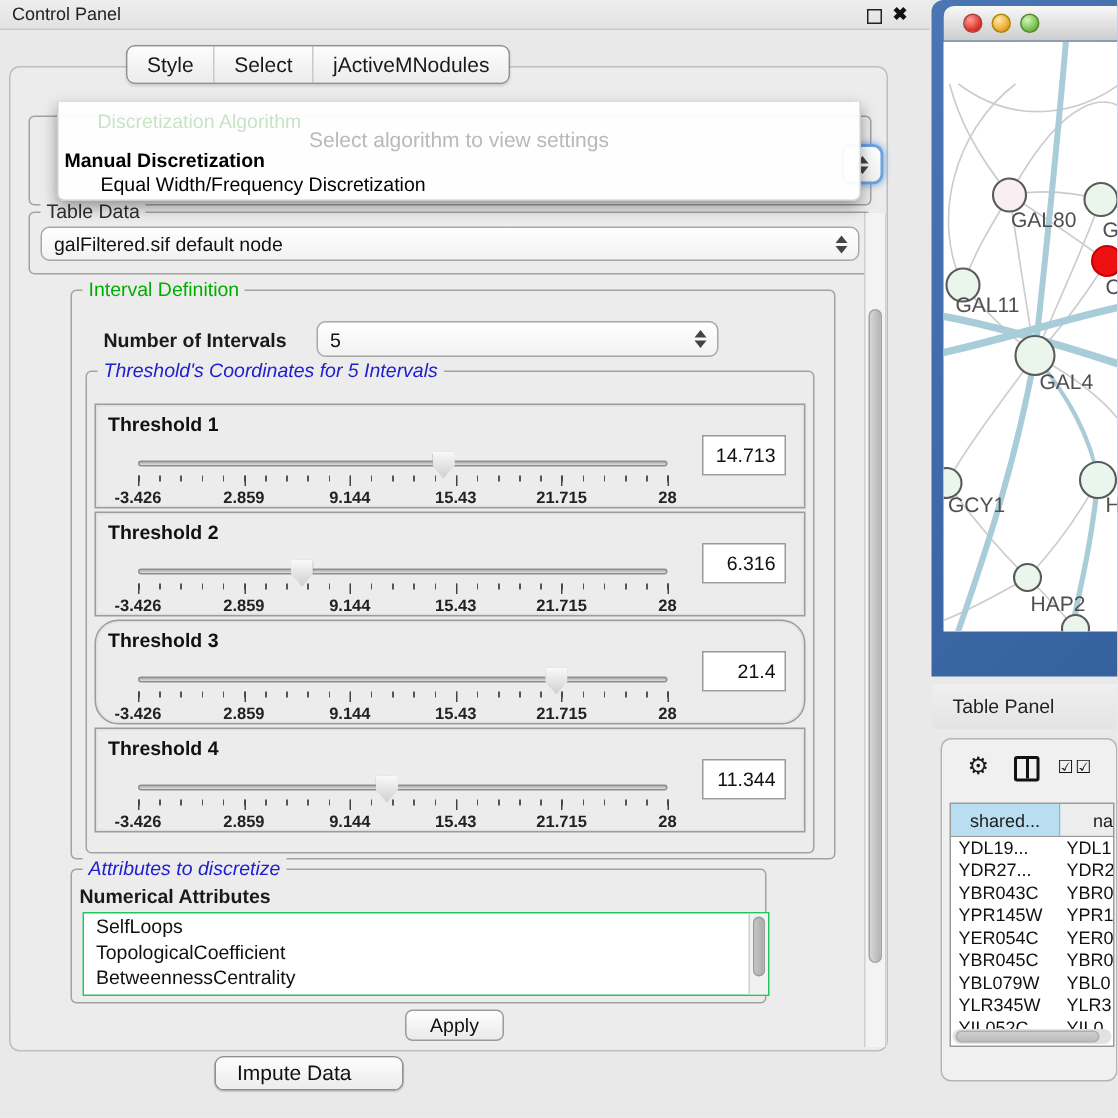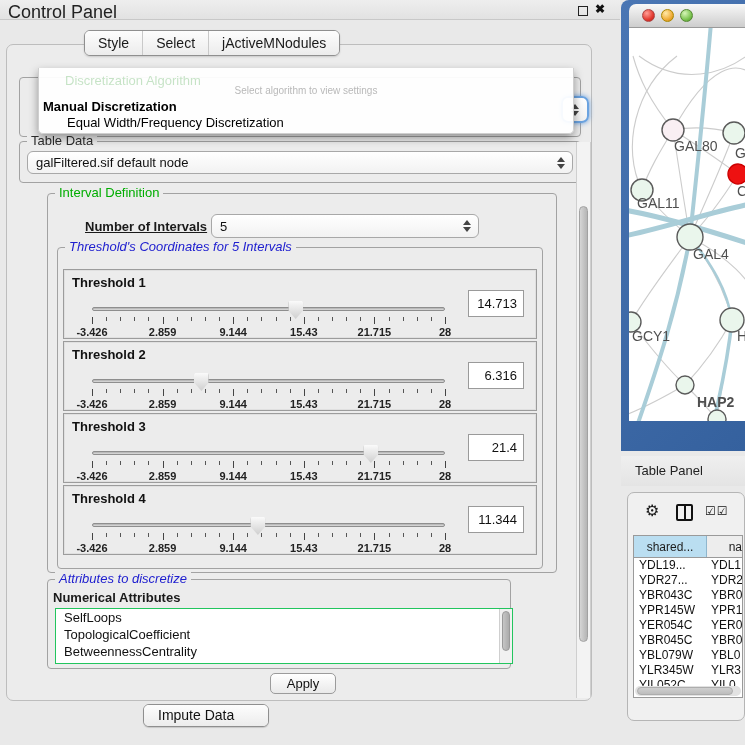--- a/index.html
+++ b/index.html
@@ -2,21 +2,21 @@
 <html><head>
 <meta charset="utf-8">
 <style>
   * { margin:0; padding:0; box-sizing:border-box; }
   html,body { width:745px; height:745px; }
   body { position:relative; background:#e9e9e9; font-family:"Liberation Sans", sans-serif; font-size:13px; color:#1a1a1a; overflow:hidden; }
   .abs { position:absolute; }
 
   
   .cp-titlebar { left:0; top:0; width:620px; height:20px; background:linear-gradient(#eeeeee,#e2e2e2); border-bottom:1px solid #c8c8c8; }
-  .cp-title { position:absolute; left:8px; top:2px; font-size:18px; color:#222; }
+  .cp-title { position:absolute; left:8px; top:2px; font-size:12px; color:#222; }
   .float-btn { position:absolute; left:578px; top:6px; width:10px; height:10px; border:1.6px solid #222; background:transparent; }
   .close-btn { position:absolute; left:595px; top:2px; font-size:12px; font-weight:bold; color:#111; }
 
   
   .tabstrip { left:84px; top:30px; height:26px; display:flex; border:1px solid #8f8f8f; border-radius:6px; overflow:hidden; background:linear-gradient(#ffffff,#ececec); box-shadow:0 1px 2px rgba(0,0,0,0.15); z-index:5; }
   .tab { display:flex; align-items:center; gap:5px; padding:0 13px; font-size:14px; color:#1a1a1a; background:linear-gradient(#fdfdfd,#ececec); border-left:1px solid #c9c9c9; }
   .tab:first-child { border-left:none; }
   .tab.selected { background:linear-gradient(#8d8d8d,#6f6f6f); color:#efefef; border-left:1px solid #6f6f6f; }
   .tab.selected + .tab { border-left:none; }
 
@@ -34,21 +34,21 @@
   .stepper:before, .stepper:after { content:""; position:absolute; left:0; border-left:4px solid transparent; border-right:4px solid transparent; }
   .stepper:before { top:0; border-bottom:5px solid #444; }
   .stepper:after { bottom:0; border-top:5px solid #444; }
 
   
   .focus-stepper { left:561px; top:96px; width:28px; height:27px; background:linear-gradient(#ffffff,#f0f0f0); border:2px solid #6ba3e0; border-radius:7px; box-shadow:0 0 5px rgba(90,150,220,0.95); z-index:4; }
 
   
   .popup { left:38px; top:68px; width:536px; height:66px; background:rgba(255,255,255,0.95); border:1px solid #cfcfcf; border-top:none; border-radius:0 0 5px 5px; box-shadow:0 4px 10px rgba(0,0,0,0.38); z-index:10; }
   .popup .ghost { position:absolute; left:26px; top:5px; color:rgba(70,165,70,0.30); font-size:13px; }
-  .popup .hint { position:absolute; left:0; right:0; top:17px; text-align:center; color:#b9b9b9; font-size:10px; }
+  .popup .hint { position:absolute; left:0; right:0; top:17px; text-align:center; color:#b9b9b9; font-size:14px; }
   .popup .opt1 { position:absolute; left:4px; top:31px; font-weight:bold; font-size:13px; color:#000; }
   .popup .opt2 { position:absolute; left:4px; top:47px; font-size:13px; color:#000;margin-left:24px; }
 
   
   .thr-item { position:absolute; left:62px; width:474px; height:70px; background:#ececec; border:1px solid #9c9c9c; box-shadow:inset 0 0 0 1px #e0e0e0; }
   .thr-label { position:absolute; left:8px; top:5px; font-weight:bold; font-size:13px; color:#111; }
   .thr-track { position:absolute; left:28px; top:37px; width:353px; height:4px; background:linear-gradient(#aeaeae,#dedede); border:1px solid #8e8e8e; border-radius:3px; }
   .thr-handle { position:absolute; top:31px; width:15px; height:18px; transform:translateX(-50%); background:linear-gradient(#fafafa,#cfcfcf); clip-path:polygon(8% 0,92% 0,100% 10%,100% 52%,50% 100%,0 52%,0 10%); filter:drop-shadow(0 0 1px #777); }
   .thr-ticks-minor { position:absolute; left:28px; top:47px; width:354px; height:4px; background:repeating-linear-gradient(to right,#555 0 1px,transparent 1px 14.12px); }
   .thr-tickmajor { position:absolute; top:47px; width:1px; height:7px; background:#444; }
@@ -128,21 +128,21 @@
   <div class="fieldset" style="left:12px; top:96px; width:562px; height:42px;"></div>
   <div class="flabel dark" style="left:20px; top:89px;">Table Data</div>
   <div class="combo" style="left:20px; top:106px; width:546px; height:23px;">
     <span>galFiltered.sif default node</span>
     <span class="stepper"></span>
   </div>
 
   <div class="fieldset" style="left:40px; top:148px; width:510px; height:380px;"></div>
   <div class="flabel green" style="left:48px; top:141px;">Interval Definition</div>
 
-  <div class="abs" style="left:78px; top:174px; font-weight:bold;text-decoration:underline;">Number of Intervals</div>
+  <div class="abs" style="left:62px; top:174px; font-weight:bold;">Number of Intervals</div>
   <div class="combo" style="left:204px; top:169px; width:268px; height:24px;">
     <span>5</span>
     <span class="stepper"></span>
   </div>
 
   <div class="fieldset" style="left:50px; top:202px; width:486px; height:322px;"></div>
   <div class="flabel blue" style="left:58px; top:195px;">Threshold's Coordinates for 5 Intervals</div>
 
   <div class="thr-item" style="left:56px; top:224px;">
     <div class="thr-label">Threshold 1</div>
@@ -177,21 +177,21 @@
     <div class="thr-tickmajor" style="left:381px;"></div>
     <div class="thr-ticklabel" style="left:28px;">-3.426</div>
     <div class="thr-ticklabel" style="left:98.6px;">2.859</div>
     <div class="thr-ticklabel" style="left:169.2px;">9.144</div>
     <div class="thr-ticklabel" style="left:239.8px;">15.43</div>
     <div class="thr-ticklabel" style="left:310.4px;">21.715</div>
     <div class="thr-ticklabel" style="left:381px;">28</div>
     <div class="thr-value">6.316</div>
   </div>
 
-  <div class="thr-item" style="left:56px; top:368px;">
+  <div class="thr-item" style="left:56px; top:368px;border-radius:16px;">
     <div class="thr-label">Threshold 3</div>
     <div class="thr-track"></div>
     <div class="thr-handle" style="left: 306.87px;"></div>
     <div class="thr-ticks-minor"></div>
     <div class="thr-tickmajor" style="left:28px;"></div>
     <div class="thr-tickmajor" style="left:98.6px;"></div>
     <div class="thr-tickmajor" style="left:169.2px;"></div>
     <div class="thr-tickmajor" style="left:239.8px;"></div>
     <div class="thr-tickmajor" style="left:310.4px;"></div>
     <div class="thr-tickmajor" style="left:381px;"></div>
@@ -312,21 +312,21 @@
         <circle cx="88" cy="391" r="9" fill="#eaf6ec"></circle>
       </g>
     </svg>
     <div class="node-label" style="left:45px; top:110px; font-size:14px;">GAL80</div>
     <div class="node-label" style="left:106px; top:117px; font-size:14px;">GA</div>
     <div class="node-label" style="left:108px; top:155px; font-size:14px;">C</div>
     <div class="node-label" style="left:8px; top:167px; font-size:14px;">GAL11</div>
     <div class="node-label" style="left:64px; top:218px; font-size:14px;">GAL4</div>
     <div class="node-label" style="left:3px; top:300px; font-size:14px;">GCY1</div>
     <div class="node-label" style="left:108px; top:300px; font-size:14px;">H</div>
-    <div class="node-label" style="left:68px; top:366px; font-size:14px;font-weight:bold;">HAP2</div>
+    <div class="node-label" style="left:58px; top:366px; font-size:14px;">HAP2</div>
   </div>
 </div>
 
 <div class="abs tp-bar">
   <span class="tp-title">Table Panel</span>
 </div>
 
 <div class="abs tp-container">
   <span class="tp-gear">⚙</span>
   <div class="tp-split"></div>

